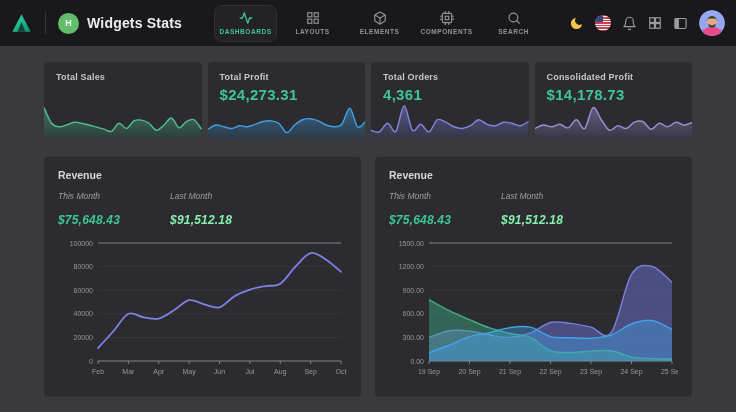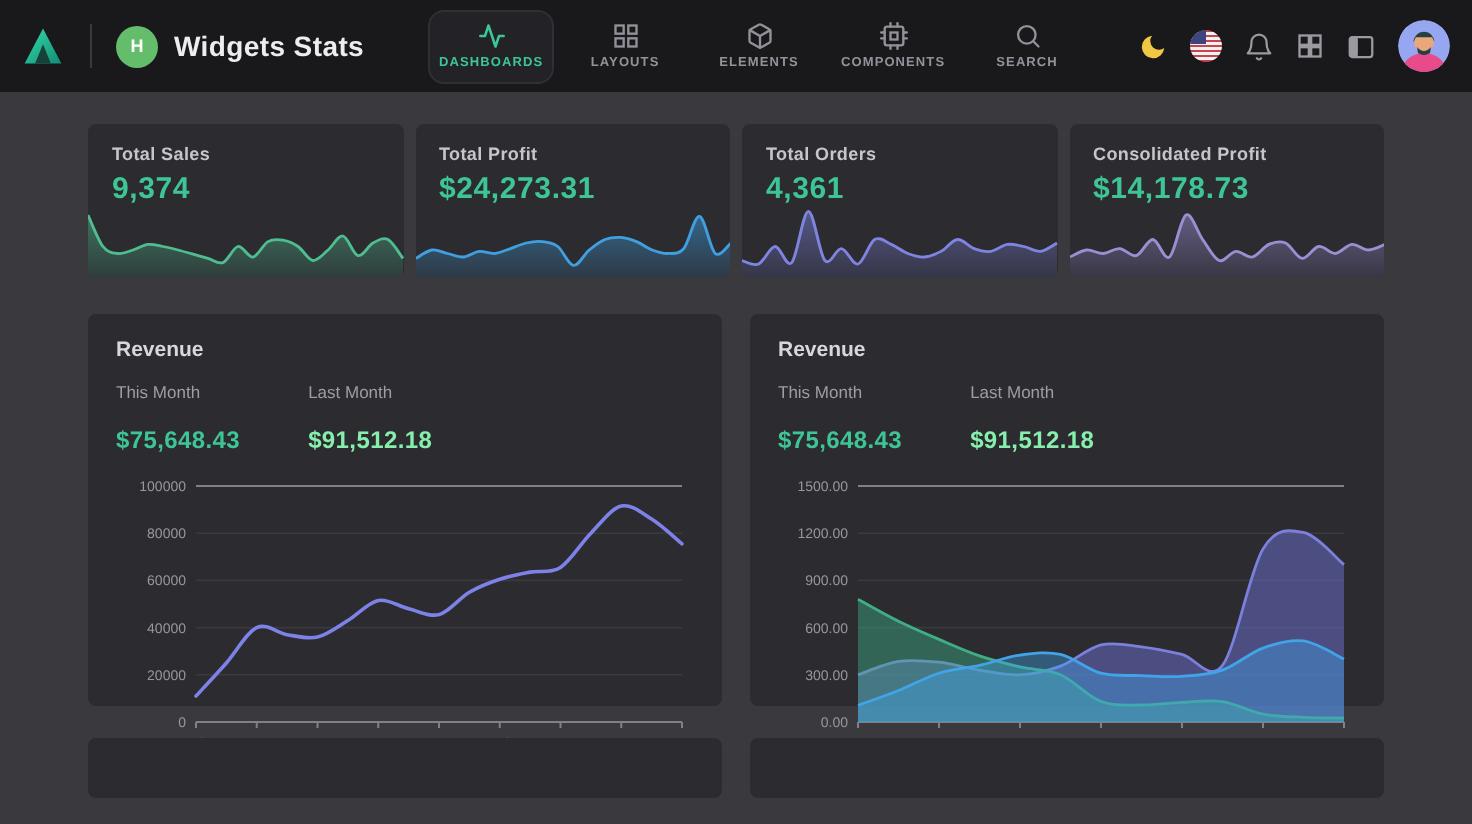--- a/index.html
+++ b/index.html
@@ -32,23 +32,23 @@
   
   main { padding:16px 44px 0; }
   .stats-row { display:grid; grid-template-columns:repeat(4,1fr); gap:6px; }
   .stat-card { background:#2b2b30; border-radius:4px; height:77px; position:relative;
                overflow:hidden; padding:10px 12px 0; }
   .stat-label { font-size:9px; font-weight:bold; color:#c6c6ca; letter-spacing:.2px; }
   .stat-value { font-size:15px; font-weight:bold; color:#3ec596; margin-top:4px; letter-spacing:.3px; }
   .spark { position:absolute; left:0; bottom:0; width:100%; height:37px; display:block; }
 
   .charts-row { display:grid; grid-template-columns:1fr 1fr; gap:14px; margin-top:18px; }
-  .chart-card { background:#2b2b30; border-radius:4px; height:196px; padding:12px 14px; }
+  .chart-card { background:#2b2b30; border-radius:4px; height:240px; padding:12px 14px; }
   .chart-title { font-size:10.5px; font-weight:bold; color:#d8d8db; }
-  .legend { display:flex; gap:34px; margin-top:10px; }
+  .legend { display:flex; gap:50px; margin-top:10px;font-style:italic; }
   .legend-label { font-size:8.5px; color:#9d9da3; }
   .legend-value { font-size:12px; font-weight:bold; margin-top:12px; letter-spacing:.2px; }
   .lv-green { color:#3ec596; }
   .lv-white { color:#86efac; }
   .big-chart { width:100%; height:148px; margin-top:8px; display:block; }
 
   .bottom-row { display:grid; grid-template-columns:1fr 1fr; gap:14px; margin-top:16px; }
   .stub-card { background:#2b2b30; border-radius:4px; height:30px; }
 </style>
 </head>
@@ -157,21 +157,20 @@
         <path d="M9.5 13.5 q3.5 4 7 0 l-0.5 3 q-3 2 -6 0 z" fill="#24403f"></path>
       </svg>
     </span>
   </div>
 </header>
 
 <main>
   <section class="stats-row">
     <div class="stat-card">
       <div class="stat-label">Total Sales</div>
-      <div class="stat-value">9,374</div>
       <svg class="spark" viewBox="0 0 150 37" preserveAspectRatio="none">
           <defs>
             <linearGradient id="sales-spark-g" x1="0" y1="0" x2="0" y2="1">
               <stop offset="0" stop-color="#4fbd8f" stop-opacity="0.5"></stop>
               <stop offset="1" stop-color="#4fbd8f" stop-opacity="0.12"></stop>
             </linearGradient>
           </defs>
           <path d="M0,5.499999999999999C1.19,8.13,4.76,18.04,7.14,21.25C9.52,24.46,11.90,24.46,14.29,24.75C16.67,25.04,19.05,23.76,21.43,23.00C23.81,22.24,26.19,20.49,28.57,20.20C30.95,19.91,33.33,20.78,35.71,21.25C38.10,21.72,40.48,22.36,42.86,23.00C45.24,23.64,47.62,24.40,50.00,25.10C52.38,25.80,54.76,26.50,57.14,27.20C59.52,27.90,61.90,30.29,64.29,29.30C66.67,28.31,69.05,21.72,71.43,21.25C73.81,20.78,76.19,26.91,78.57,26.50C80.95,26.09,83.33,20.20,85.71,18.80C88.10,17.40,90.48,17.69,92.86,18.10C95.24,18.51,97.62,19.56,100.00,21.25C102.38,22.94,104.76,27.96,107.14,28.25C109.52,28.54,111.90,25.04,114.29,23.00C116.67,20.96,119.05,15.53,121.43,16.00C123.81,16.47,126.19,25.22,128.57,25.80C130.95,26.38,133.33,20.84,135.71,19.50C138.10,18.16,140.48,16.47,142.86,17.75C145.24,19.03,148.81,25.63,150.00,27.20L150,37 L0,37 Z" fill="url(#sales-spark-g)"></path>
           <path d="M0,5.499999999999999C1.19,8.13,4.76,18.04,7.14,21.25C9.52,24.46,11.90,24.46,14.29,24.75C16.67,25.04,19.05,23.76,21.43,23.00C23.81,22.24,26.19,20.49,28.57,20.20C30.95,19.91,33.33,20.78,35.71,21.25C38.10,21.72,40.48,22.36,42.86,23.00C45.24,23.64,47.62,24.40,50.00,25.10C52.38,25.80,54.76,26.50,57.14,27.20C59.52,27.90,61.90,30.29,64.29,29.30C66.67,28.31,69.05,21.72,71.43,21.25C73.81,20.78,76.19,26.91,78.57,26.50C80.95,26.09,83.33,20.20,85.71,18.80C88.10,17.40,90.48,17.69,92.86,18.10C95.24,18.51,97.62,19.56,100.00,21.25C102.38,22.94,104.76,27.96,107.14,28.25C109.52,28.54,111.90,25.04,114.29,23.00C116.67,20.96,119.05,15.53,121.43,16.00C123.81,16.47,126.19,25.22,128.57,25.80C130.95,26.38,133.33,20.84,135.71,19.50C138.10,18.16,140.48,16.47,142.86,17.75C145.24,19.03,148.81,25.63,150.00,27.20" fill="none" stroke="#4fbd8f" stroke-width="1.4"></path>
         </svg>

